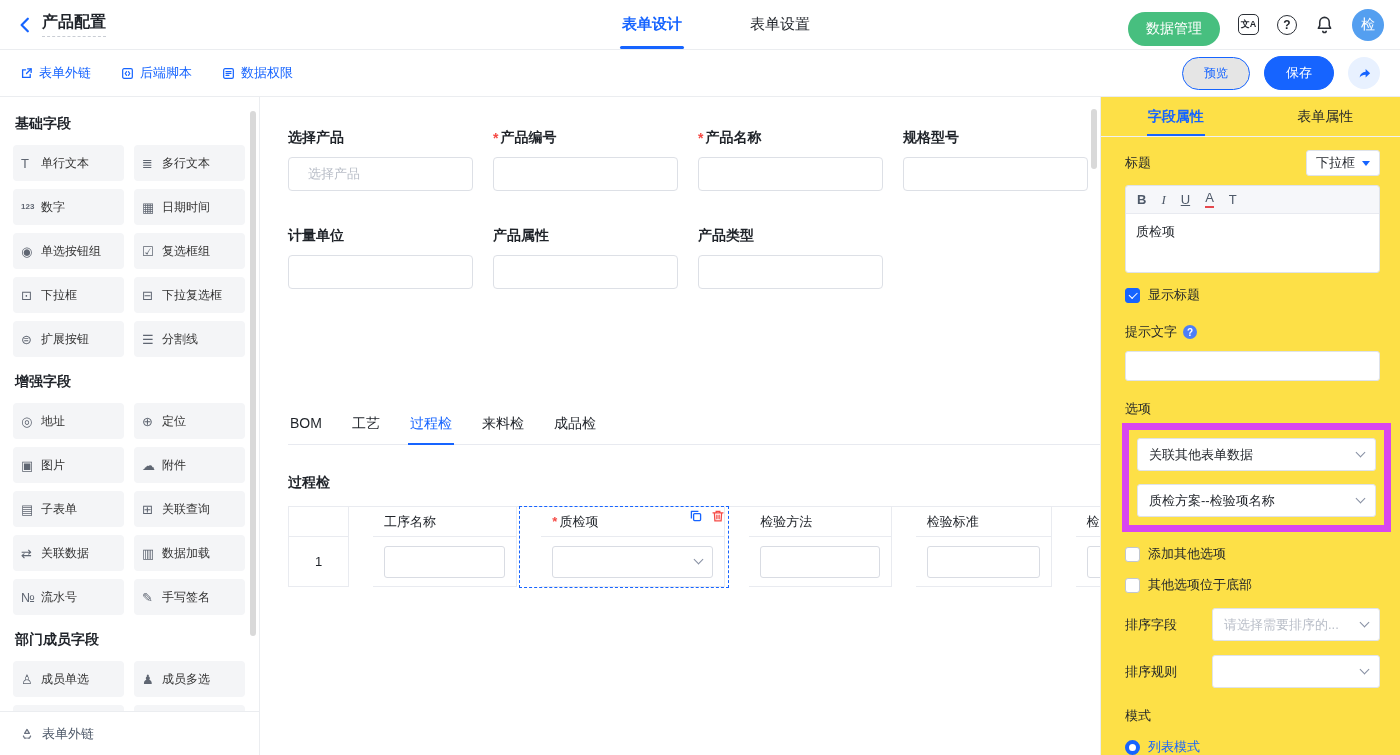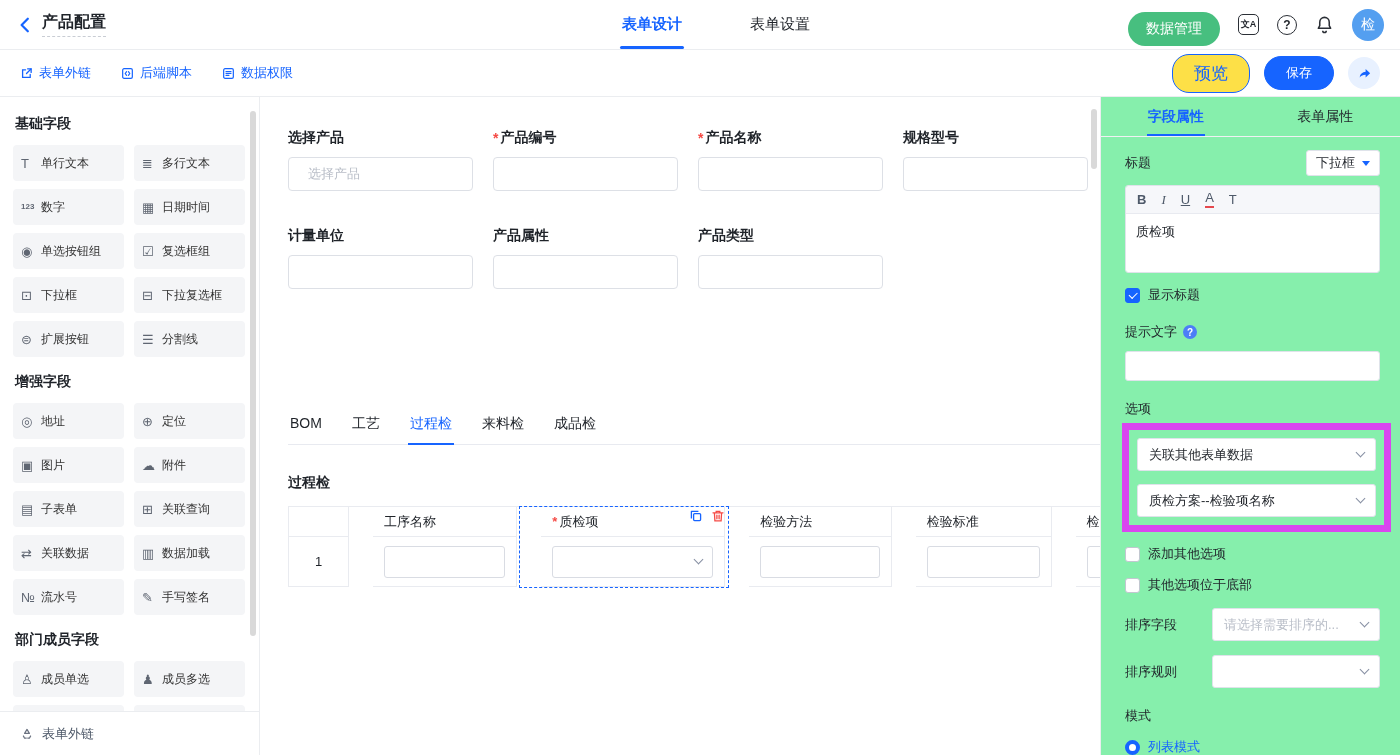--- a/index.html
+++ b/index.html
@@ -22,21 +22,21 @@
   .icon-translate{width:21px;height:21px;border:1.4px solid #2b2f36;border-radius:5px;display:flex;align-items:center;justify-content:center;font-size:9px;font-weight:700;cursor:pointer;}
   .icon-help{width:20px;height:20px;border:1.4px solid #2b2f36;border-radius:50%;display:flex;align-items:center;justify-content:center;font-size:12px;font-weight:700;cursor:pointer;}
   .icon-bell{display:flex;cursor:pointer;}
   .avatar{width:32px;height:32px;border-radius:50%;background:#549ff0;color:#fff;font-size:14px;display:flex;align-items:center;justify-content:center;cursor:pointer;}
 
   
   .toolbar{height:47px;flex:0 0 47px;display:flex;align-items:center;padding:0 20px;border-bottom:1px solid #ebedf0;background:#fff;}
   .tb-links{display:flex;gap:30px;}
   .tb-link{display:flex;align-items:center;gap:6px;color:#1664ff;font-size:13px;cursor:pointer;text-decoration:none;}
   .tb-actions{margin-left:auto;display:flex;align-items:center;gap:14px;}
-  .btn-preview{background:#fde047;border:1px solid #1664ff;color:#1664ff;font-size:17px;padding:7px 21px;border-radius:17px;cursor:pointer;}
+  .btn-preview{background:#e5e5e5;border:1px solid #1664ff;color:#1664ff;font-size:12px;padding:7px 21px;border-radius:17px;cursor:pointer;}
   .btn-save{background:#1664ff;border:1px solid #1664ff;color:#fff;font-size:13px;padding:7px 21px;border-radius:17px;cursor:pointer;}
   .btn-share{width:32px;height:32px;border-radius:50%;background:#e8f1ff;display:flex;align-items:center;justify-content:center;cursor:pointer;}
 
   
   .content{flex:1;display:flex;min-height:0;}
 
   
   .sidebar{width:260px;flex:0 0 260px;border-right:1px solid #ebedf0;position:relative;overflow:hidden;padding:14px 14px 0 13px;background:#fff;}
   .sec-title{font-size:14px;font-weight:700;margin:4px 0 12px 2px;}
   .f-grid{display:grid;grid-template-columns:1fr 1fr;gap:8px 10px;margin-bottom:16px;}
@@ -76,21 +76,21 @@
   .cell-box{height:32px;border:1px solid #d9dce3;border-radius:3px;background:#fff;flex:1;display:flex;align-items:center;justify-content:flex-end;padding:0 10px;cursor:text;}
   .cell-box .chev{visibility:hidden;}
   .cell-box.is-select .chev{visibility:visible;}
   .sel-box{position:absolute;left:230px;top:-1px;width:210px;height:82px;border:1px dashed #1664ff;pointer-events:none;z-index:2;}
   .sel-actions{position:absolute;top:2px;right:3px;display:flex;gap:8px;pointer-events:auto;}
   .sel-actions span{display:flex;cursor:pointer;}
 
   .chev{width:7px;height:7px;border-right:1.6px solid #868fa3;border-bottom:1.6px solid #868fa3;transform:rotate(45deg);margin-top:-4px;flex:0 0 auto;}
 
   
-  .panel{width:300px;flex:0 0 300px;border-left:1px solid #ebedf0;background:#86efac;overflow:hidden;}
+  .panel{width:300px;flex:0 0 300px;border-left:1px solid #ebedf0;background:#fde047;overflow:hidden;}
   .p-tabs{height:40px;display:flex;border-bottom:1px solid #f0f1f3;}
   .p-tab{flex:1;display:flex;align-items:center;justify-content:center;font-size:14px;cursor:pointer;position:relative;}
   .p-tab.active{color:#1664ff;font-weight:600;}
   .p-tab.active::after{content:"";position:absolute;bottom:0;left:50%;transform:translateX(-50%);width:58px;height:2px;background:#1664ff;}
   .p-body{padding:13px 20px 0 24px;}
   .p-titlerow{display:flex;align-items:center;justify-content:space-between;margin-bottom:9px;}
   .p-label{font-size:13px;color:#1f2329;}
   .type-select{display:flex;align-items:center;gap:7px;border:1px solid #dfe3ea;border-radius:3px;padding:3px 9px;font-size:13px;cursor:pointer;background:#fff;}
   .tri{width:0;height:0;border-left:4px solid transparent;border-right:4px solid transparent;border-top:5px solid #1664ff;}
   .editor{border:1px solid #dfe3ea;border-radius:3px;overflow:hidden;}

